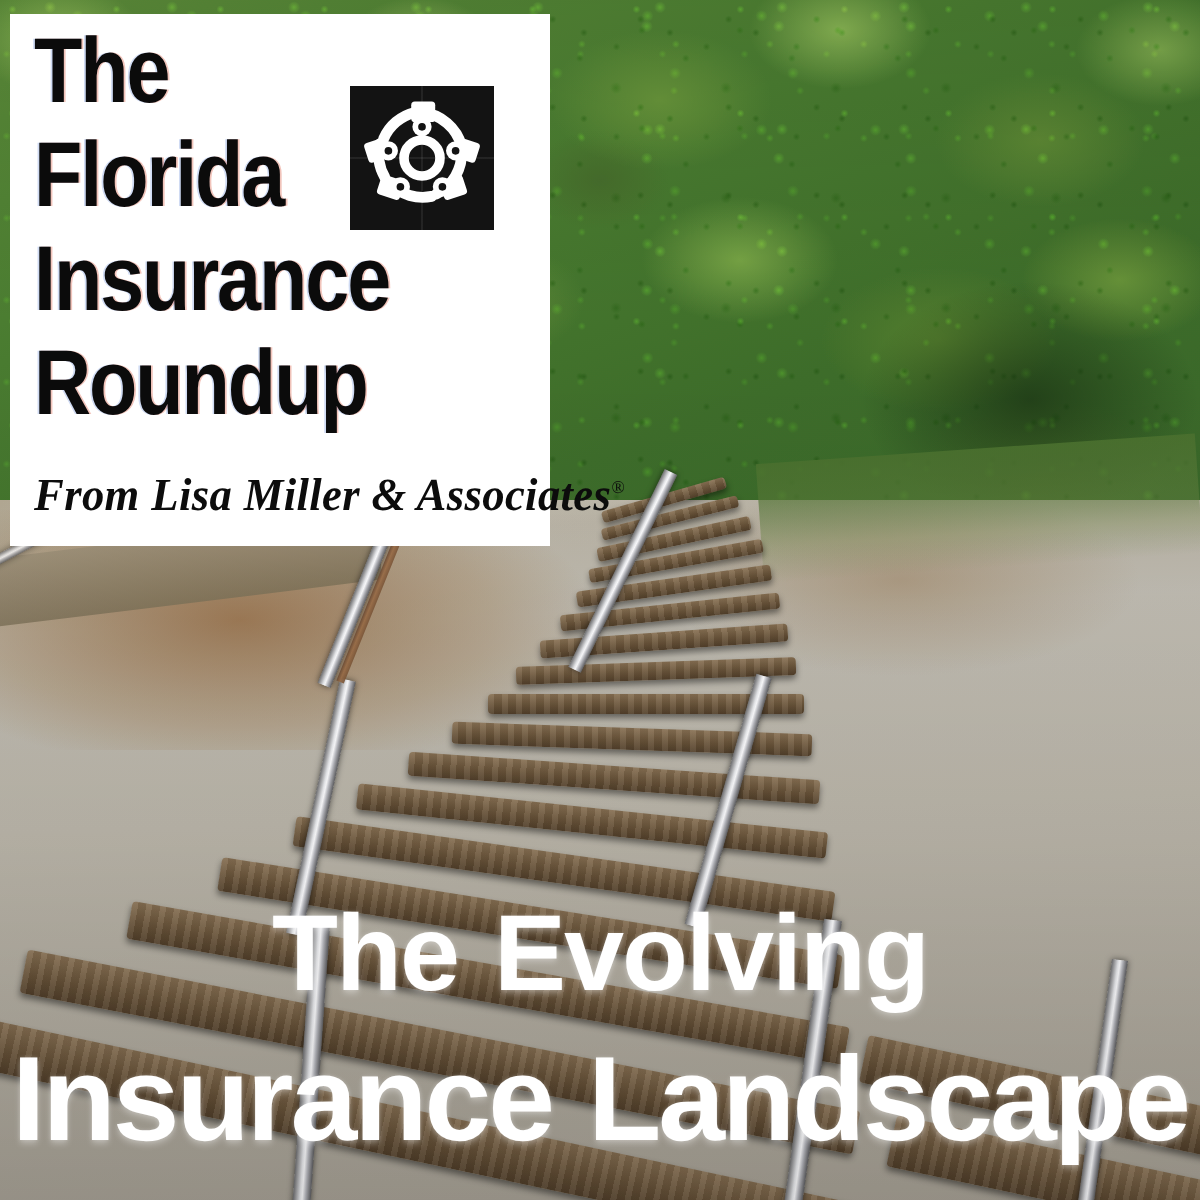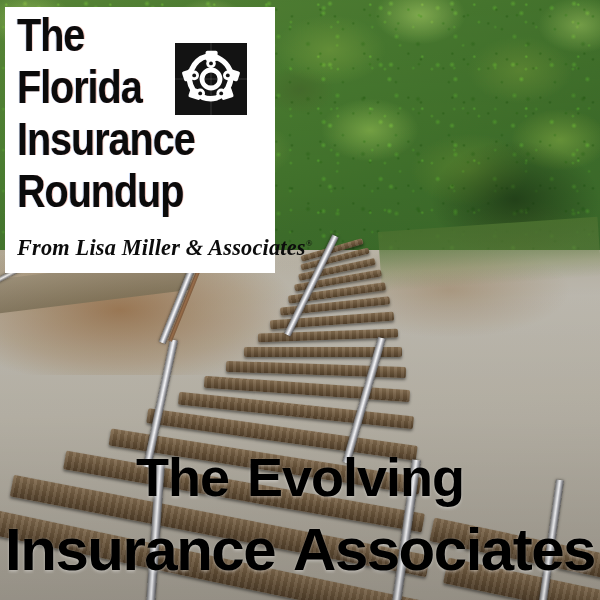--- a/index.html
+++ b/index.html
@@ -297,22 +297,22 @@
           <circle cx="22" cy="44" r="3.2" fill="#131313"></circle>
         </g>
       </svg>
     </div>
 
     <div id="tagline">
       <span>From Lisa Miller &amp; Associates</span><span class="tm">®</span>
     </div>
   </div>
 
-  <div id="episode-title" style="color: #000000;">
+  <div id="episode-title" style="color: #ffffff;">
     <div class="title-row" id="row1">
       <span class="tw"><span class="hl" style="background: rgb(61, 138, 74);"></span><span>The</span></span><span class="gap"></span><span class="tw"><span class="hl" style="background: rgb(61, 138, 74);"></span><span>Evolving</span></span>
     </div>
     <div class="title-row" id="row2">
-      <span class="tw"><span class="hl" style="background: rgb(61, 138, 74);"></span><span>Insurance</span></span><span class="gap"></span><span class="tw"><span class="hl" style="background: rgb(61, 138, 74);"></span><span>Associates</span></span>
+      <span class="tw"><span class="hl" style="background: rgb(61, 138, 74);"></span><span>Insurance</span></span><span class="gap"></span><span class="tw"><span class="hl" style="background: rgb(61, 138, 74);"></span><span>Landscape</span></span>
     </div>
   </div>
 
 </div>
 
 </body></html>

